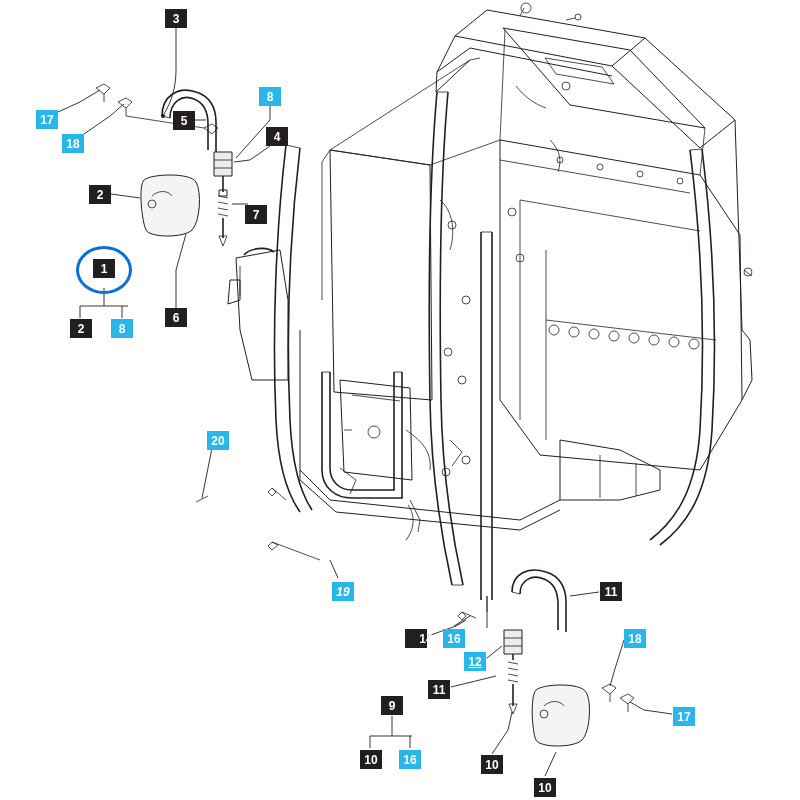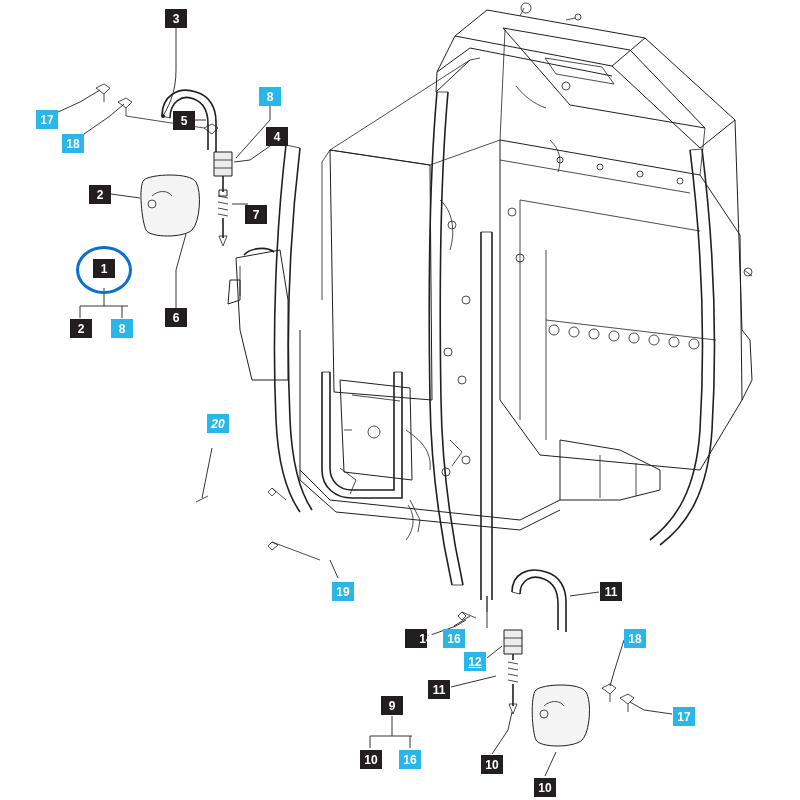--- a/index.html
+++ b/index.html
@@ -322,22 +322,22 @@
   <div class="callout dark" style="left:165px; top:9px;">3</div>
   <div class="callout cyan" style="left:259px; top:87px;">8</div>
   <div class="callout dark" style="left:173px; top:111px;">5</div>
   <div class="callout dark" style="left:266px; top:127px;">4</div>
   <div class="callout dark" style="left:89px;  top:185px;">2</div>
   <div class="callout dark" style="left:245px; top:205px;">7</div>
   <div class="callout highlight" style="left:93px;  top:259px;">1</div>
   <div class="callout dark" style="left:70px;  top:319px;">2</div>
   <div class="callout cyan" style="left:111px; top:319px;">8</div>
   <div class="callout dark" style="left:165px; top:308px;">6</div>
-  <div class="callout cyan" style="left:207px; top:414px;font-style:italic;">20</div>
-  <div class="callout cyan" style="left:332px; top:582px;">19</div>
+  <div class="callout cyan" style="left:207px; top:431px;">20</div>
+  <div class="callout cyan" style="left:332px; top:582px;font-style:italic;">19</div>
   <div class="callout dark" style="left:405px; top:629px;padding-left:20px;">14</div>
   <div class="callout cyan" style="left:443px; top:629px;">16</div>
   <div class="callout cyan" style="left:464px; top:652px;text-decoration:underline;">12</div>
   <div class="callout dark" style="left:428px; top:680px;">11</div>
   <div class="callout dark" style="left:600px; top:582px;">11</div>
   <div class="callout cyan" style="left:624px; top:629px;">18</div>
   <div class="callout cyan" style="left:673px; top:707px;">17</div>
   <div class="callout dark" style="left:381px; top:696px;">9</div>
   <div class="callout dark" style="left:360px; top:750px;">10</div>
   <div class="callout cyan" style="left:399px; top:750px;">16</div>

